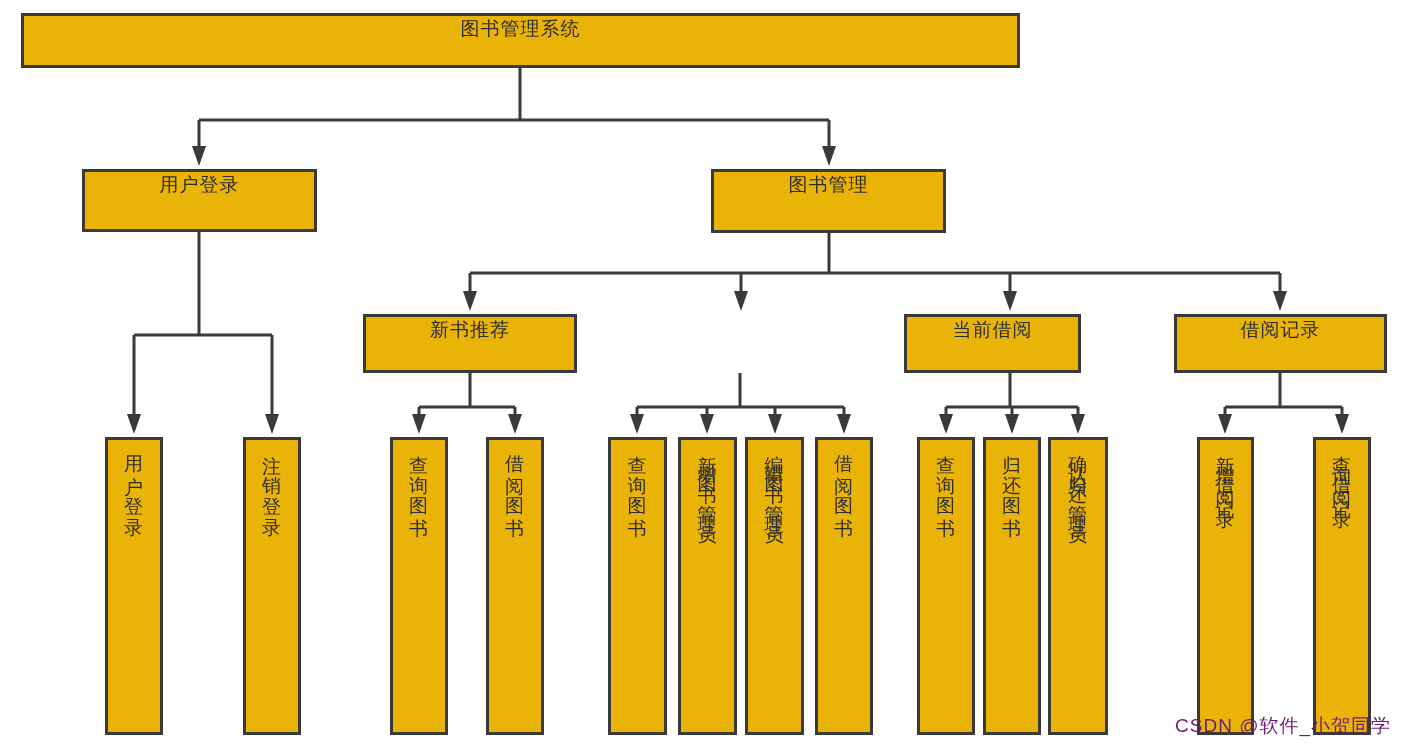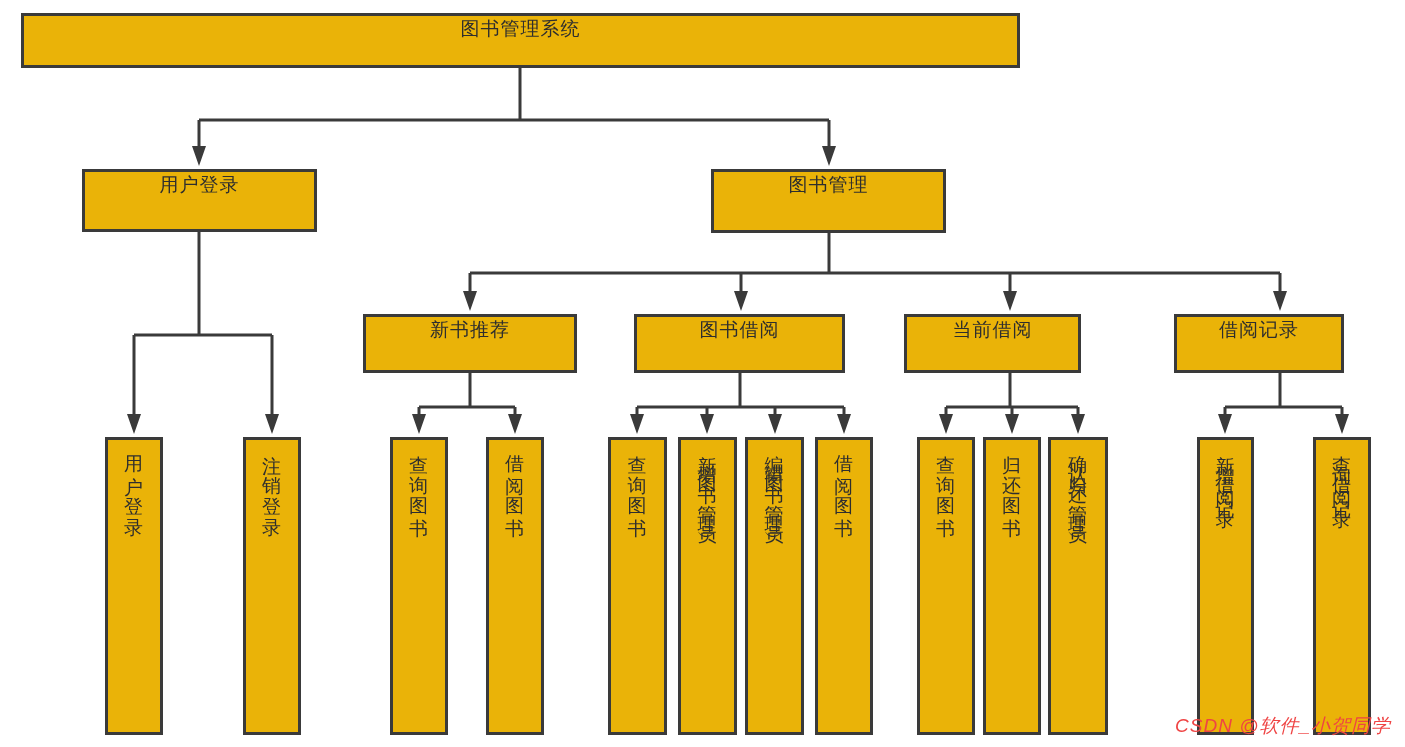--- a/index.html
+++ b/index.html
@@ -16,21 +16,21 @@
   .node-h .lbl{font-size:19px;letter-spacing:1px;white-space:nowrap;}
   .node-v .lbl{
     writing-mode:vertical-rl;text-orientation:mixed;
     font-size:19px;white-space:nowrap;line-height:1;
   }
   .sp-wide .lbl{letter-spacing:21px;}
   .sp-med  .lbl{letter-spacing:11px;}
   .sp-tight .lbl{letter-spacing:10px;}
   #watermark{
     position:absolute;right:14px;bottom:8px;z-index:20;
-    font-size:19px;color:#ef4444;letter-spacing:1px;white-space:nowrap;font-style:italic;
+    font-size:19px;color:#701a75;letter-spacing:1px;white-space:nowrap;
   }
 </style>
 </head>
 <body>
 
 <div id="stage">
 
   <svg id="wires" width="1405" height="747" viewBox="0 0 1405 747">
 
     <path d="M520 68 V120 M199 120 H829 M199 120 V152 M829 120 V152" fill="none" stroke="#3a3a3a" stroke-width="3"></path>
@@ -67,27 +67,24 @@
   <div class="node node-h" style="left:82px;top:169px;width:235px;height:63px">
     <span class="lbl">用户登录</span>
   </div>
   <div class="node node-h" style="left:363px;top:314px;width:214px;height:59px">
     <span class="lbl">新书推荐</span>
   </div>
 
   <div class="node node-h" style="left:711px;top:169px;width:235px;height:64px">
     <span class="lbl">图书管理</span>
   </div>
-  <div class="node node-h" style="left:634px;top:314px;width:211px;height:59px">
-    <span class="lbl">图书借阅</span>
-  </div>
   <div class="node node-h" style="left:904px;top:314px;width:177px;height:59px">
     <span class="lbl">当前借阅</span>
   </div>
-  <div class="node node-h" style="left:1174px;top:314px;width:170px;height:59px">
+  <div class="node node-h" style="left:1174px;top:314px;width:213px;height:59px">
     <span class="lbl">借阅记录</span>
   </div>
 
   <div class="node node-v sp-wide" style="left:105px;top:437px;width:58px;height:298px">
     <span class="lbl">用户登录</span>
   </div>
   <div class="node node-v sp-wide" style="left:243px;top:437px;width:58px;height:298px">
     <span class="lbl">注销登录</span>
   </div>
 

